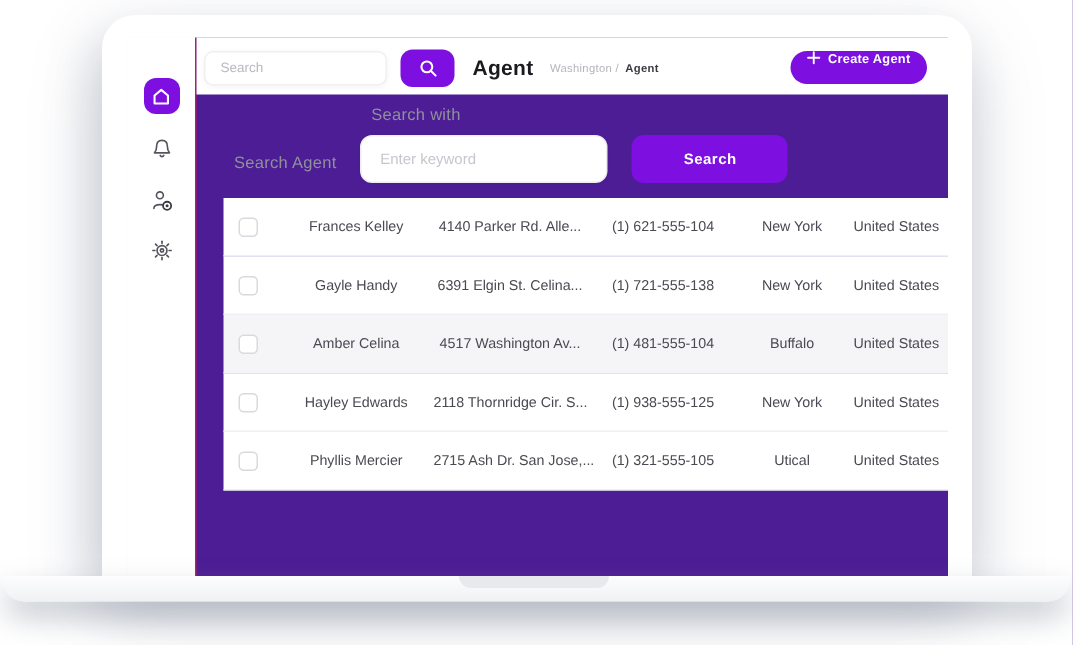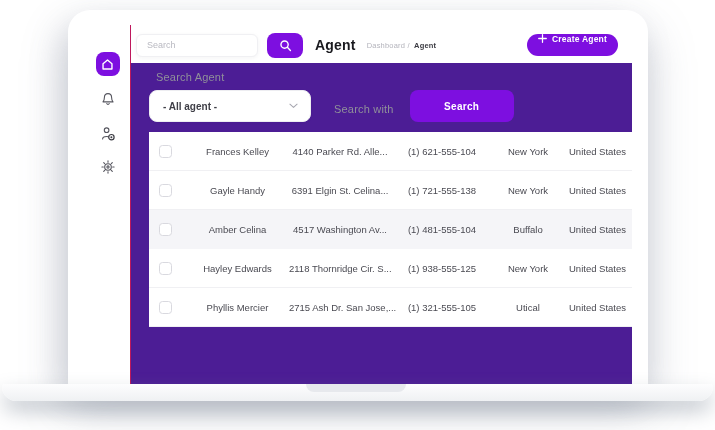--- a/index.html
+++ b/index.html
@@ -151,45 +151,40 @@
         <header class="topbar">
           <input class="global-search" type="text" placeholder="Search" style="">
           <button class="iconbtn">
             <svg width="13" height="13" viewBox="0 0 14 14">
               <circle cx="6" cy="6" r="3.9" fill="none" stroke="#ffffff" stroke-width="1.5"></circle>
               <line x1="9" y1="9" x2="12.3" y2="12.3" stroke="#ffffff" stroke-width="1.5" stroke-linecap="round"></line>
             </svg>
           </button>
           <h1 class="page-title">Agent</h1>
           <div class="crumbs">
-            <span>Dashboard /</span>
+            <span>Washington /</span>
             <span class="crumb-cur">Agent</span>
           </div>
           <div class="spacer"></div>
           <button class="create-btn">
             <svg width="9" height="9" viewBox="0 0 10 10">
               <line x1="5" y1="0.8" x2="5" y2="9.2" stroke="#ffffff" stroke-width="1.4" stroke-linecap="round"></line>
               <line x1="0.8" y1="5" x2="9.2" y2="5" stroke="#ffffff" stroke-width="1.4" stroke-linecap="round"></line>
             </svg>
             <span>Create Agent</span>
           </button>
         </header>
 
         <section class="filters">
           <div class="fcol">
             <label class="flabel">Search Agent</label>
-            <div class="select">
-              <span>- All agent -</span>
-              <svg width="9" height="6" viewBox="0 0 10 6">
-                <polyline points="1,1 5,4.6 9,1" fill="none" stroke="#a7a7b0" stroke-width="1.2" stroke-linecap="round" stroke-linejoin="round"></polyline>
-              </svg>
-            </div>
           </div>
           <div class="fcol">
             <label class="flabel">Search with</label>
+            <input class="keyword" type="text" placeholder="Enter keyword" style="">
           </div>
           <button class="search-btn">Search</button>
         </section>
 
         <section class="tablewrap">
 
           <div class="trow">
             <span class="cb"></span>
             <span class="cell">Frances Kelley</span>
             <span class="cell">4140 Parker Rd. Alle...</span>

